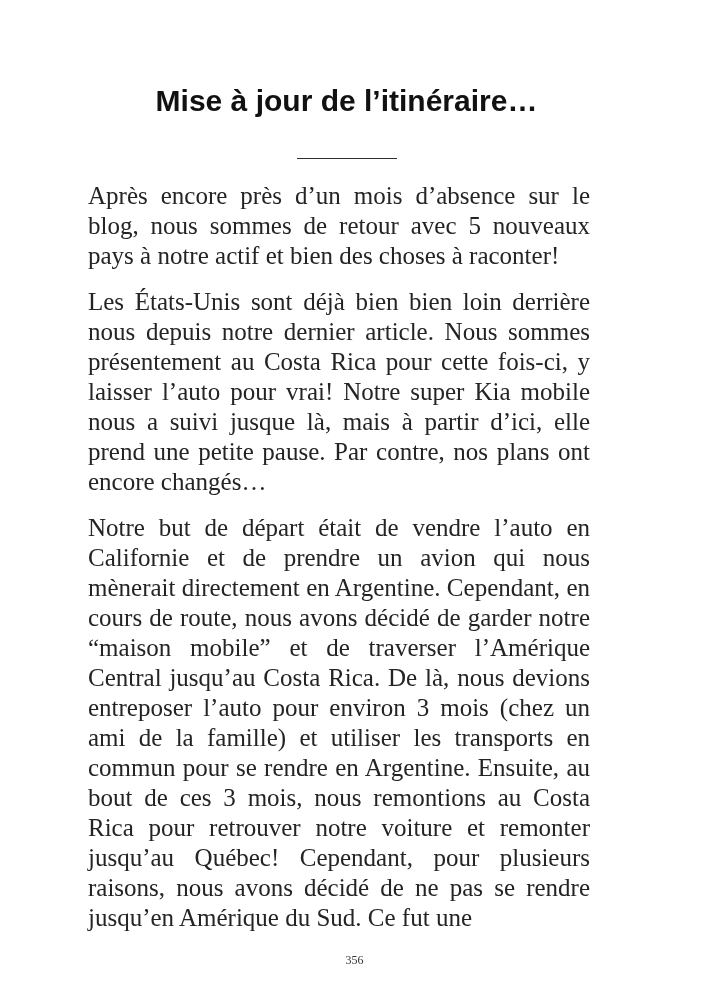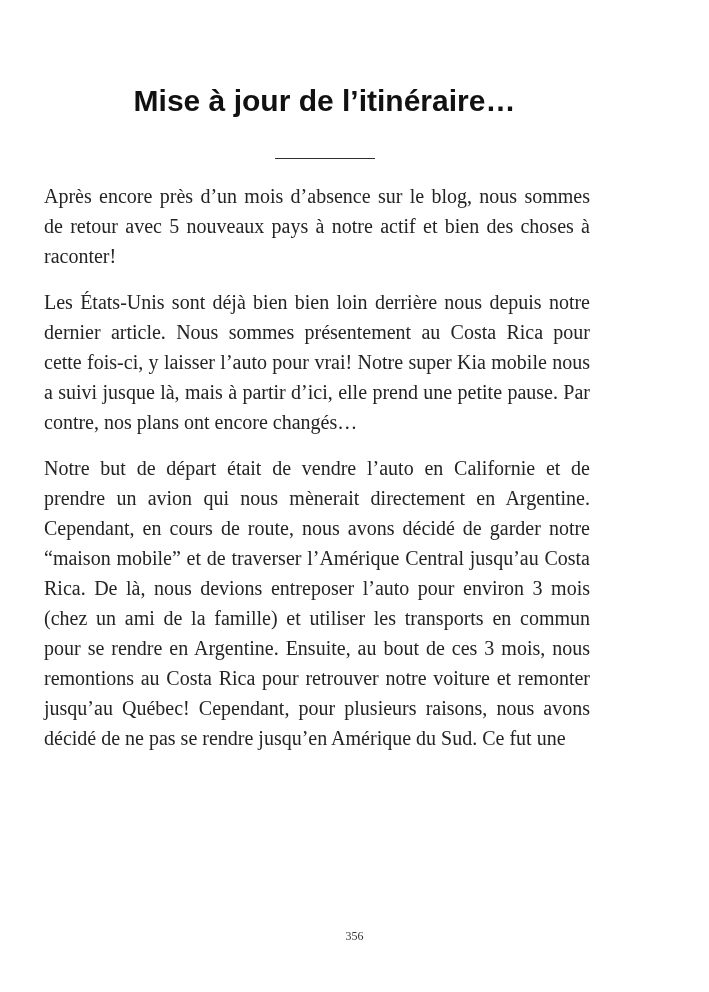--- a/index.html
+++ b/index.html
@@ -11,21 +11,21 @@
     position: relative;
     width: 709px;
     height: 992px;
     background: #ffffff;
     overflow: hidden;
     font-family: "Liberation Serif", serif;
     color: #1f1f1f;
     box-sizing: border-box;
   }
   .content {
-    padding: 84px 104px 0 44px;
+    padding: 84px 104px 0 88px;
   }
   .title {
     font-family: "Liberation Sans", sans-serif;
     font-weight: 700;
     font-size: 30px;
     line-height: 34px;
     text-align: center;
     margin: 0;
     color: #111111;
     letter-spacing: 0px;
@@ -39,30 +39,30 @@
     color: #2a2a2a;
   }
   .divider {
     width: 100px;
     height: 0;
     border: none;
     border-top: 1.4px solid #2e2e2e;
     margin: 40px auto 22px auto;
   }
   .body-text p {
-    font-size: 20px;
+    font-size: 25px;
     line-height: 30px;
     text-align: justify;
     text-justify: inter-word;
     margin: 0 15px 16px 0;
     color: #242424;
   }
   .page-number {
     position: absolute;
-    bottom: 48px;
+    bottom: 24px;
     left: 0;
     width: 100%;
     text-align: center;
     font-size: 12px;
     color: #333333;
     font-family: "Liberation Serif", serif;
   }
 </style>
 </head>
 <body>

